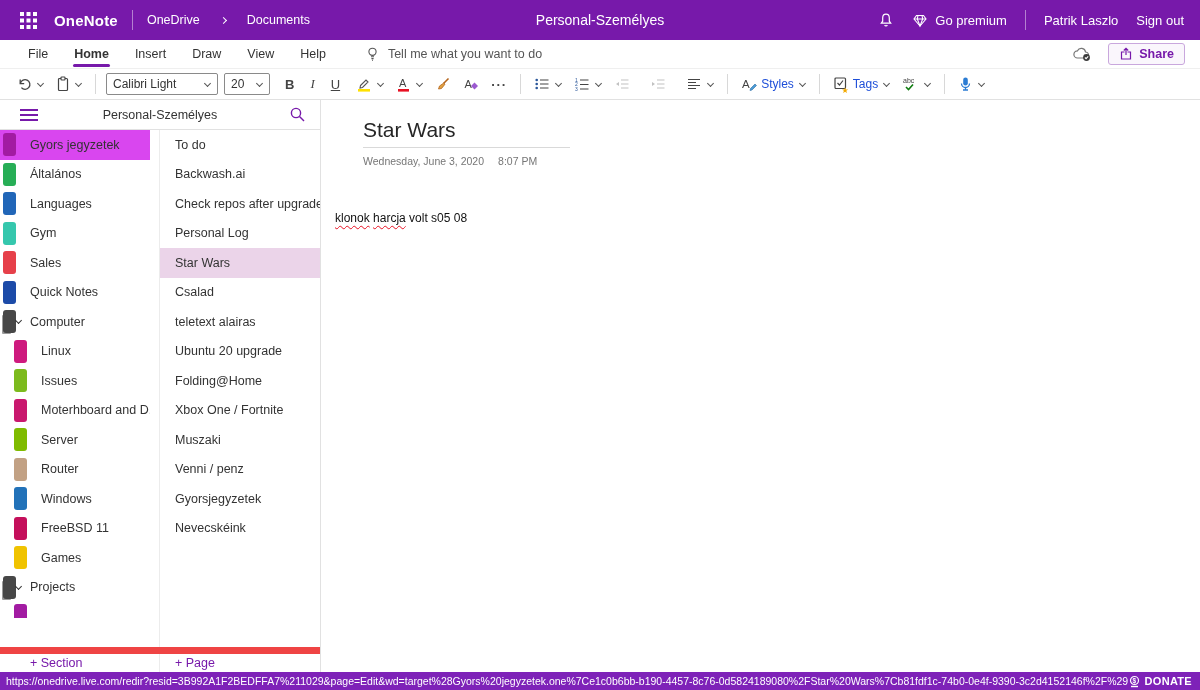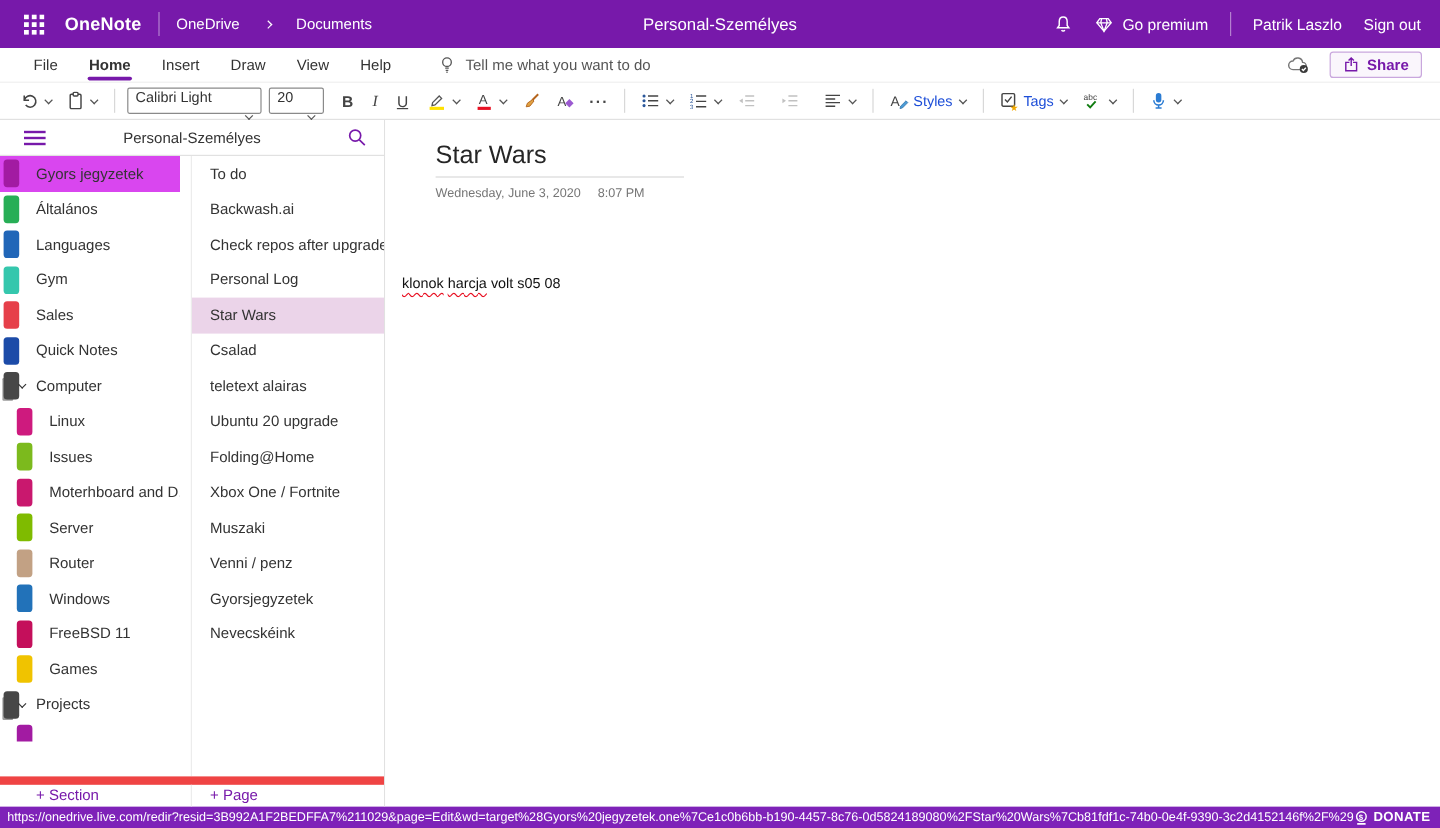--- a/index.html
+++ b/index.html
@@ -26,21 +26,21 @@
   .tellme { display:flex; align-items:center; gap:8px; margin-left:26px; color:#555; font-size:12.5px; cursor:text; }
   .menu-right { margin-left:auto; display:flex; align-items:center; gap:14px; }
   .share-btn { display:flex; align-items:center; gap:6px; border:1px solid #c9a7dd; background:#faf6fc; color:#7719AA; font-size:12.5px; font-weight:600; padding:3px 10px; border-radius:3px; cursor:pointer; font-family:inherit; }
 
   
   .toolbar { height:31px; background:#fff; border-bottom:1px solid #e1e1e1; display:flex; align-items:center; padding:0 12px; gap:2px; }
   .tbtn { display:flex; align-items:center; gap:3px; padding:0 5px; height:24px; border:none; background:none; color:#444; cursor:pointer; font-family:inherit; border-radius:2px; }
   .tbtn.disabled { opacity:.4; cursor:default; }
   .tsep { width:1px; height:20px; background:#d8d8d8; margin:0 6px; flex:none; }
   .chv { width:5px; height:5px; border-right:1.4px solid #555; border-bottom:1.4px solid #555; transform:rotate(45deg); display:inline-block; margin:0 1px 2px 3px; flex:none; }
-  .combo { border:1px solid #8a8a8a; border-radius:2px; height:22px; display:flex; padding:0 6px; font-size:12px; color:#333; gap:6px; cursor:pointer; background:#fff; margin:0 2px;flex-direction:column; }
+  .combo { border:1px solid #8a8a8a; border-radius:2px; height:22px; display:flex; align-items:center; padding:0 6px; font-size:12px; color:#333; gap:6px; cursor:pointer; background:#fff; margin:0 2px; }
   .combo .chv { margin-left:auto; }
   .glyph-b { font-weight:700; font-size:13px; }
   .glyph-i { font-style:italic; font-size:13px; font-family:"Liberation Serif", serif; }
   .glyph-u { text-decoration:underline; font-size:13px; }
   .ellipsis { font-size:13px; letter-spacing:1px; color:#444; font-weight:700; }
   .t-label { font-size:12px; color:#1d4ed8; }
 
   
   .workspace { display:flex; height:572px; }
   .left-panel { width:321px; flex:none; border-right:1px solid #e1e1e1; display:flex; flex-direction:column; background:#fff; }
@@ -73,21 +73,21 @@
   .footer-cell { display:flex; align-items:center; font-size:12.5px; color:#7719AA; cursor:pointer; }
   .footer-cell.sec { width:160px; flex:none; border-right:1px solid #ececec; padding-left:30px; }
   .footer-cell.pg { padding-left:15px; }
 
   
   .content { flex:1; background:#fff; padding:18px 0 0 14px; overflow:hidden; }
   .page-title { font-size:21px; font-weight:300; color:#262626; margin-left:28px; }
   .title-underline { width:207px; height:1px; background:#d9d9d9; margin:5px 0 7px 28px; }
   .date-row { margin-left:28px; font-size:10.5px; color:#767676; }
   .date-row .time { margin-left:14px; }
-  .body-text { margin-top:62px; font-size:12px; color:#111; }
+  .body-text { margin-top:44px; font-size:12px; color:#111; }
   .missp { text-decoration-line:underline; text-decoration-style:wavy; text-decoration-color:#E81123; text-decoration-thickness:1px; text-underline-offset:3px; }
 
   
   .statusbar { height:18px; background:#7E22B8; color:#fff; display:flex; align-items:center; justify-content:space-between; padding:0 8px 0 6px; font-size:10.5px; }
   .status-url { color:#fff; text-decoration:none; white-space:nowrap; overflow:hidden; }
   .donate { display:flex; align-items:center; gap:4px; font-weight:700; font-size:11px; letter-spacing:.3px; cursor:pointer; color:#fff; background:none; border:none; font-family:inherit; }
 
   svg { display:block; }
 </style>
 </head>

